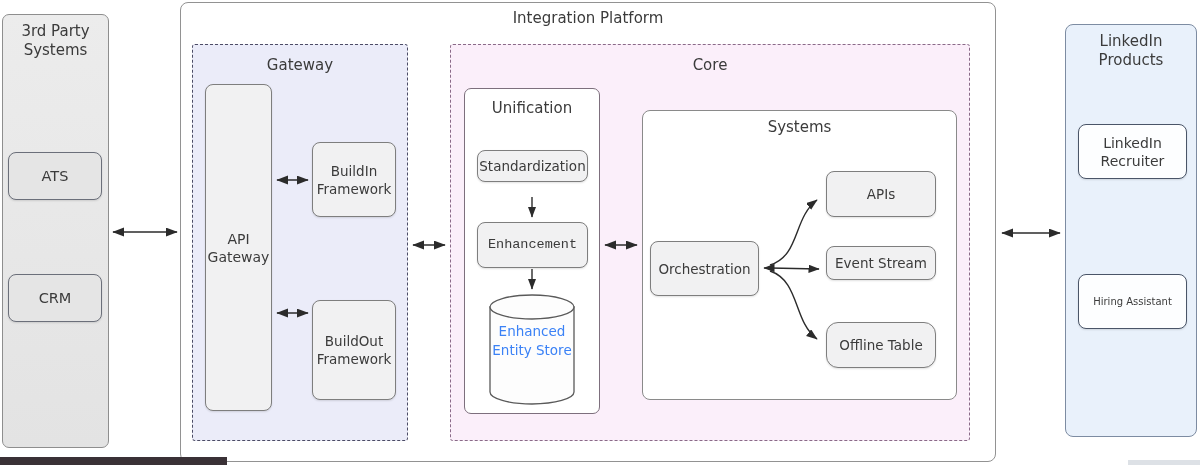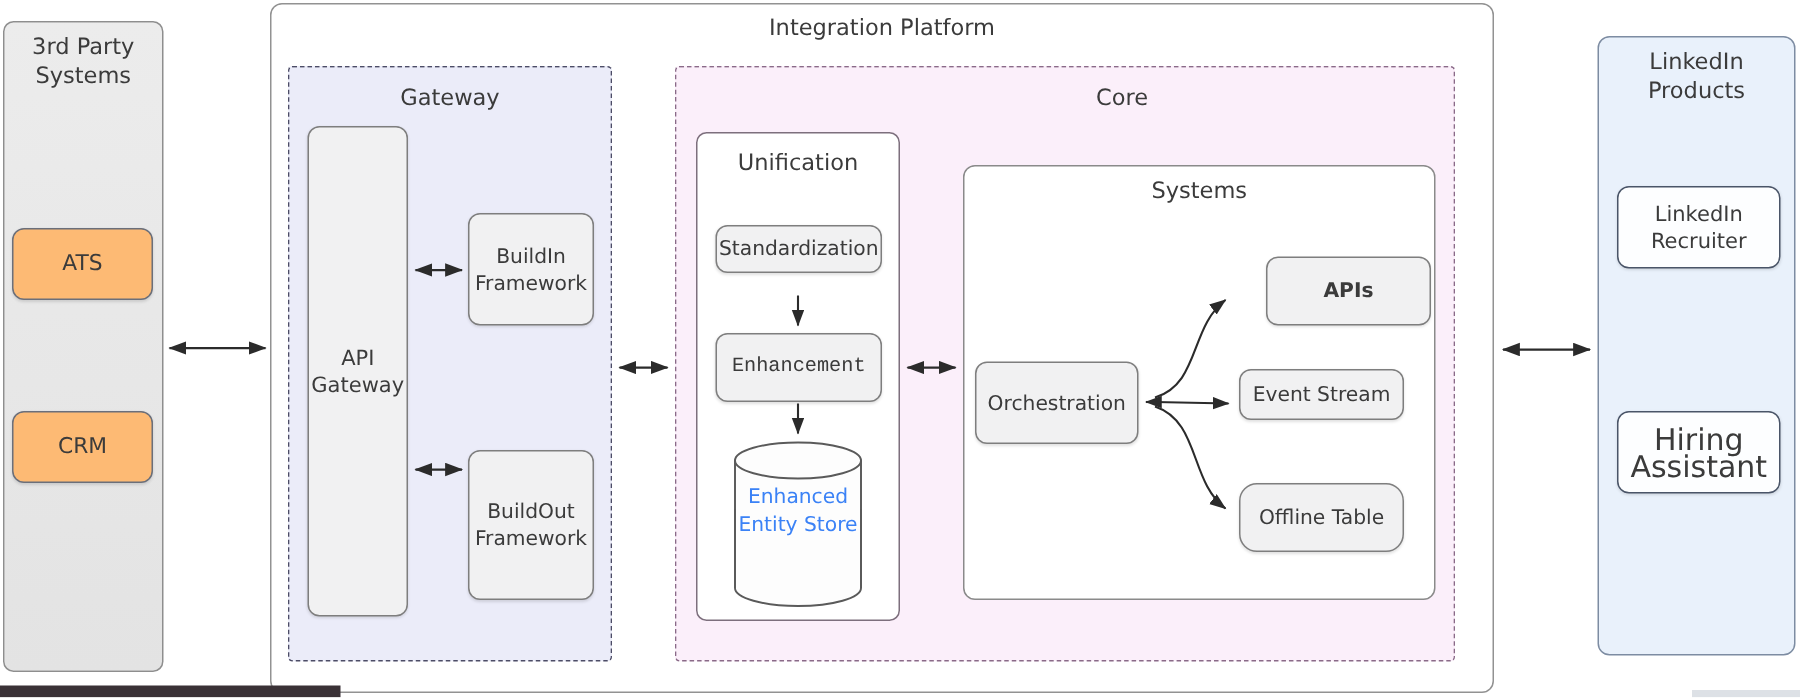--- a/index.html
+++ b/index.html
@@ -44,35 +44,35 @@
     left:1065px;top:24px;width:132px;height:413px;
     background:#e9f1fb;border:1.5px solid #7d8ca2;border-radius:8px;z-index:1;
   }
   
   .node{
     position:absolute;box-sizing:border-box;display:flex;align-items:center;justify-content:center;
     text-align:center;font-size:13.5px;line-height:18px;color:#3b3b3b;
     background:#f1f1f2;border:1.3px solid #7e7e7e;border-radius:8px;
     box-shadow:0 1px 2px rgba(0,0,0,0.12);z-index:3;
   }
-  .node.white{background:#fdba74;}
+  .node.white{background:#e5e5e5;}
   .node.bluish{border-color:#4a5568;background:#fdfeff;}
   .api-gw{left:205px;top:84px;width:67px;height:327px;font-size:14px;}
   .buildin{left:312px;top:142px;width:84px;height:75px;}
   .buildout{left:312px;top:272px;width:84px;height:100px;margin-top:28px;}
   .ats{left:8px;top:152px;width:94px;height:48px;font-size:14.5px;border-color:#6b6f7a;}
   .crm{left:8px;top:274px;width:94px;height:48px;font-size:14.5px;border-color:#6b6f7a;}
   .standardization{left:477px;top:150px;width:111px;height:32px;}
   .enhancement{left:477px;top:222px;width:111px;height:46px;font-family:Liberation Mono, monospace;}
   .orchestration{left:650px;top:241px;width:109px;height:55px;}
-  .apis{left:844px;top:171px;width:110px;height:46px;font-weight:bold;}
+  .apis{left:826px;top:171px;width:110px;height:46px;}
   .event-stream{left:826px;top:246px;width:110px;height:34px;text-align:right;}
   .offline-table{left:826px;top:322px;width:110px;height:46px;border-radius:12px;}
   .li-recruiter{left:1078px;top:124px;width:109px;height:55px;font-size:14px;}
-  .hiring-assistant{left:1078px;top:274px;width:109px;height:55px;font-size:20px;text-align:center;}
+  .hiring-assistant{left:1078px;top:274px;width:109px;height:55px;font-size:10px;text-align:center;}
   .cyl-label{
     left:482px;top:322px;width:100px;z-index:6;
     text-align:center;font-size:13.5px;line-height:19px;color:#3b82f6;
   }
   .overlay{position:absolute;left:0;top:0;width:1200px;height:465px;z-index:5;pointer-events:none;}
   .progress-dark{left:0;top:457px;width:227px;height:8px;background:#3a3136;z-index:7;}
   .progress-light{left:1128px;top:460px;width:72px;height:5px;background:#dde1e6;z-index:7;}
 </style>
 </head>
 <body>
@@ -87,21 +87,21 @@
   <div class="abs platform"></div>
   <div class="container-title" style="left:180px;top:9px;width:816px;">Integration Platform</div>
 
   <div class="abs gateway"></div>
   <div class="container-title" style="left:192px;top:56px;width:216px;">Gateway</div>
   <div class="node api-gw">API Gateway</div>
   <div class="node buildin">BuildIn Framework</div>
   <div class="node buildout">BuildOut Framework</div>
 
   <div class="abs core"></div>
-  <div class="container-title" style="left:450px;top:56px;width:520px;padding-left:38px;">Core</div>
+  <div class="container-title" style="left:450px;top:56px;width:520px;">Core</div>
 
   <div class="abs unification"></div>
   <div class="container-title" style="left:464px;top:99px;width:136px;">Unification</div>
   <div class="node standardization">Standardization</div>
   <div class="node enhancement">Enhancement</div>
   <div class="abs cyl-label">Enhanced Entity Store</div>
 
   <div class="abs serving"></div>
   <div class="container-title" style="left:642px;top:118px;width:315px;">Systems</div>
   <div class="node orchestration">Orchestration</div>

